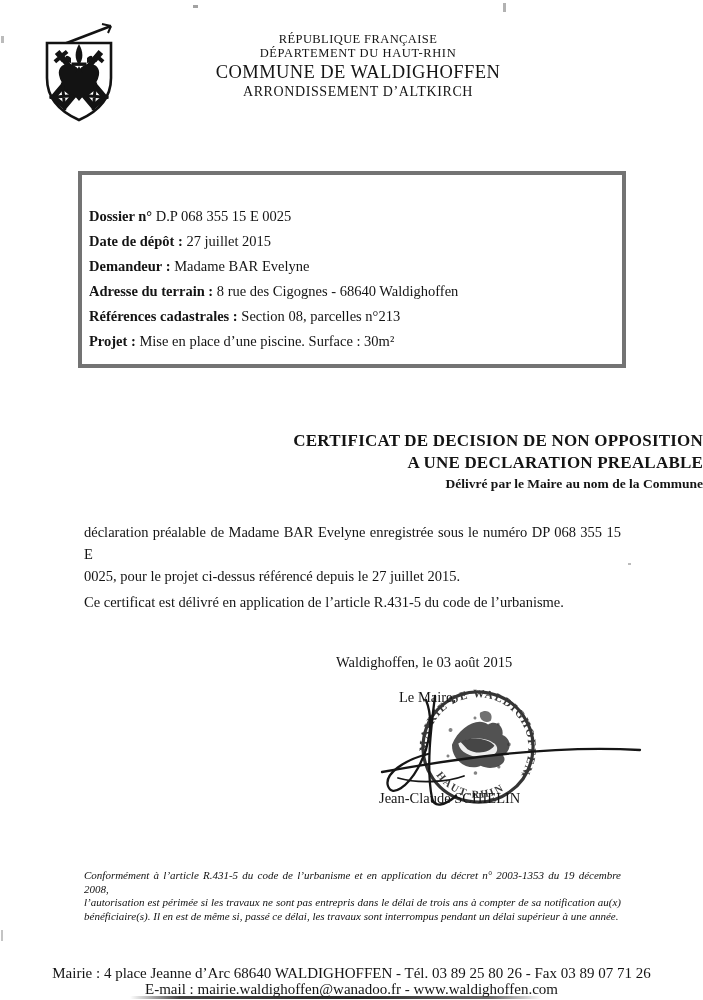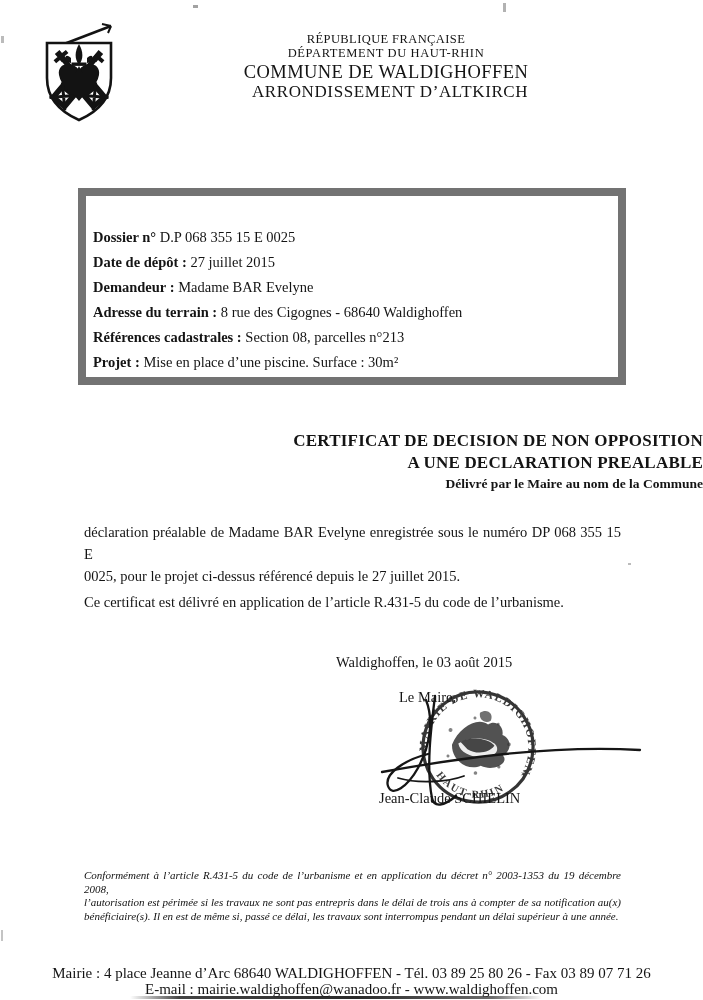--- a/index.html
+++ b/index.html
@@ -4,32 +4,31 @@
 <style>
   html,body{margin:0;padding:0;background:#e8e8e8;}
   .page{
     position:relative;width:703px;height:1000px;background:#ffffff;
     font-family:"Liberation Serif", serif;color:#141414;overflow:hidden;
     margin:0 auto;
   }
   .abs{position:absolute;}
 
   
-  .header-text{left:386px;top:33px;transform:translateX(-50%);text-align:center;white-space:nowrap;}
+  .header-text{left:358px;top:33px;transform:translateX(-50%);text-align:center;white-space:nowrap;}
   .h-line1{font-size:12.5px;line-height:13px;letter-spacing:.4px;}
   .h-line2{font-size:12.5px;line-height:15px;letter-spacing:.6px;}
   .h-line3{font-size:18.5px;line-height:22px;letter-spacing:.4px;}
-  .h-line4{font-size:17px;line-height:17px;letter-spacing:.6px;text-align:right;}
+  .h-line4{font-size:14px;line-height:17px;letter-spacing:.6px;}
 
   
   .dossier-box{
     left:78px;top:171px;width:548px;height:197px;
-    border:8px solid #737373;box-sizing:border-box;
+    border:4px solid #737373;box-sizing:border-box;
     padding:29px 0 0 7px;
-    margin-top:17px;
   }
   .field-row{height:25px;line-height:25px;font-size:14.5px;white-space:nowrap;}
   .field-label{font-weight:bold;}
 
   
   .title-block{left:0;right:0;top:430px;text-align:right;}
   .t-line1,.t-line2{font-size:17px;font-weight:bold;line-height:22px;letter-spacing:.2px;}
   .t-line3{font-size:13.5px;font-weight:bold;line-height:19px;}
 
   

